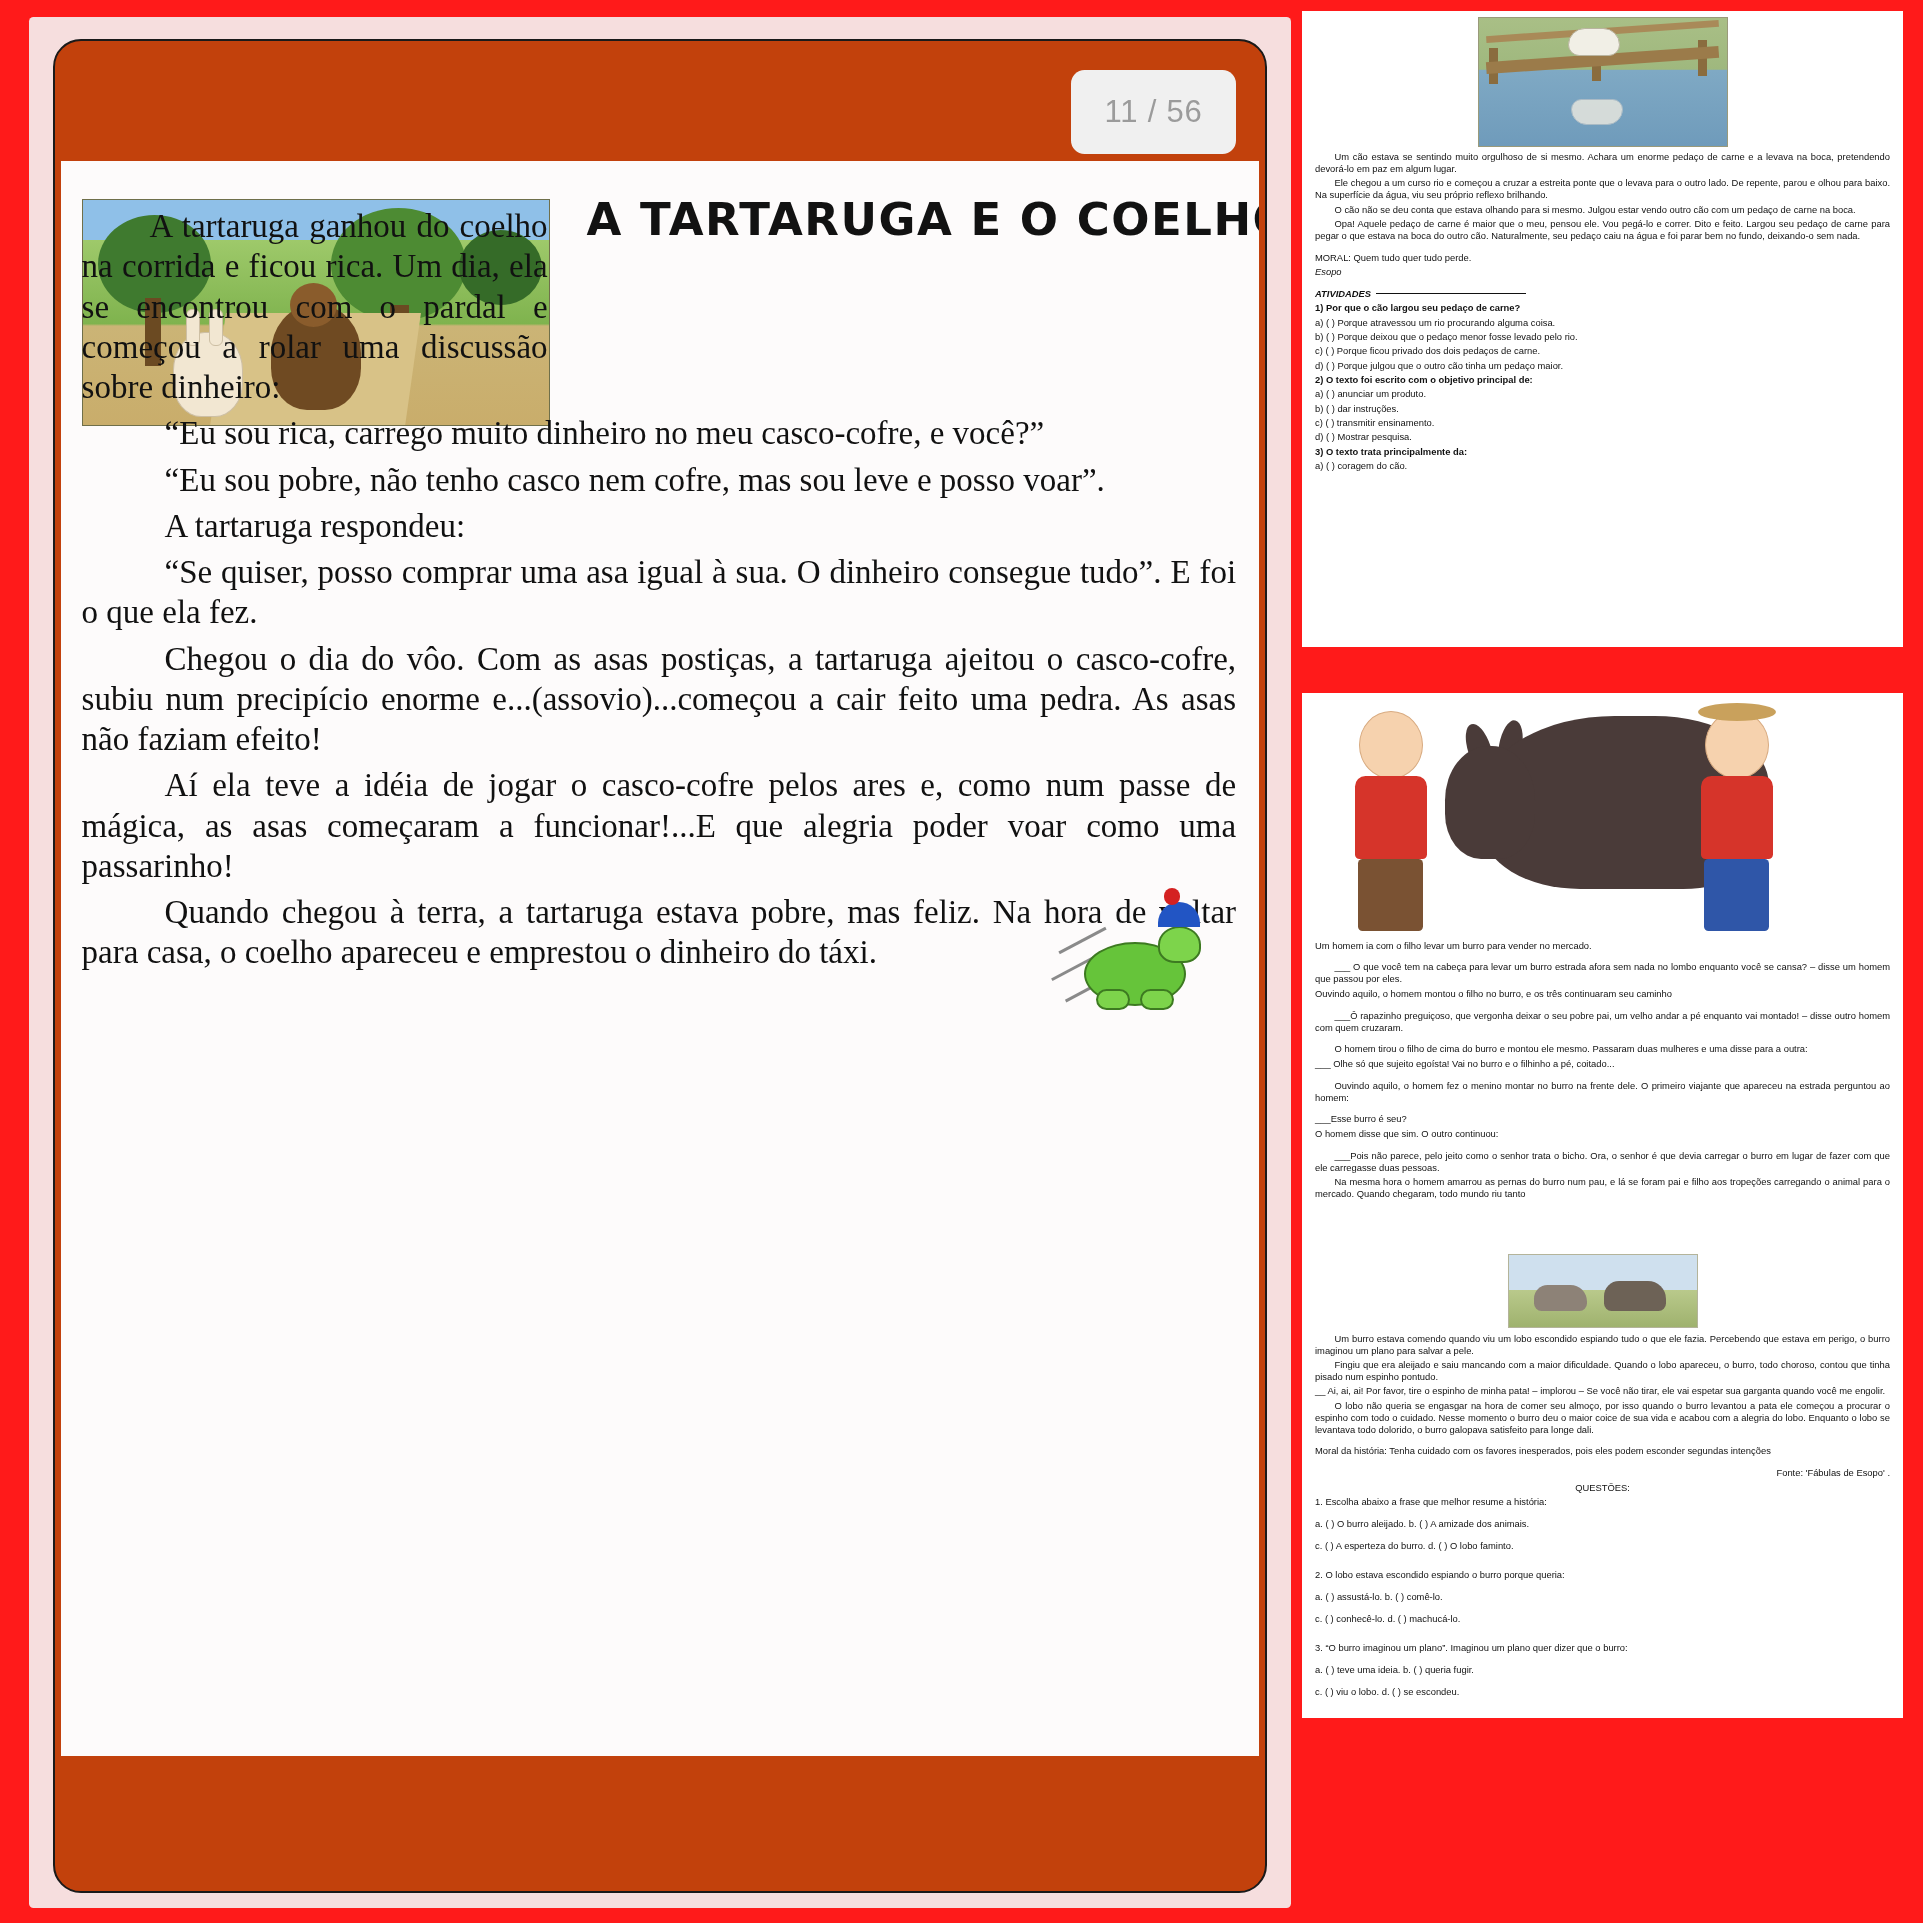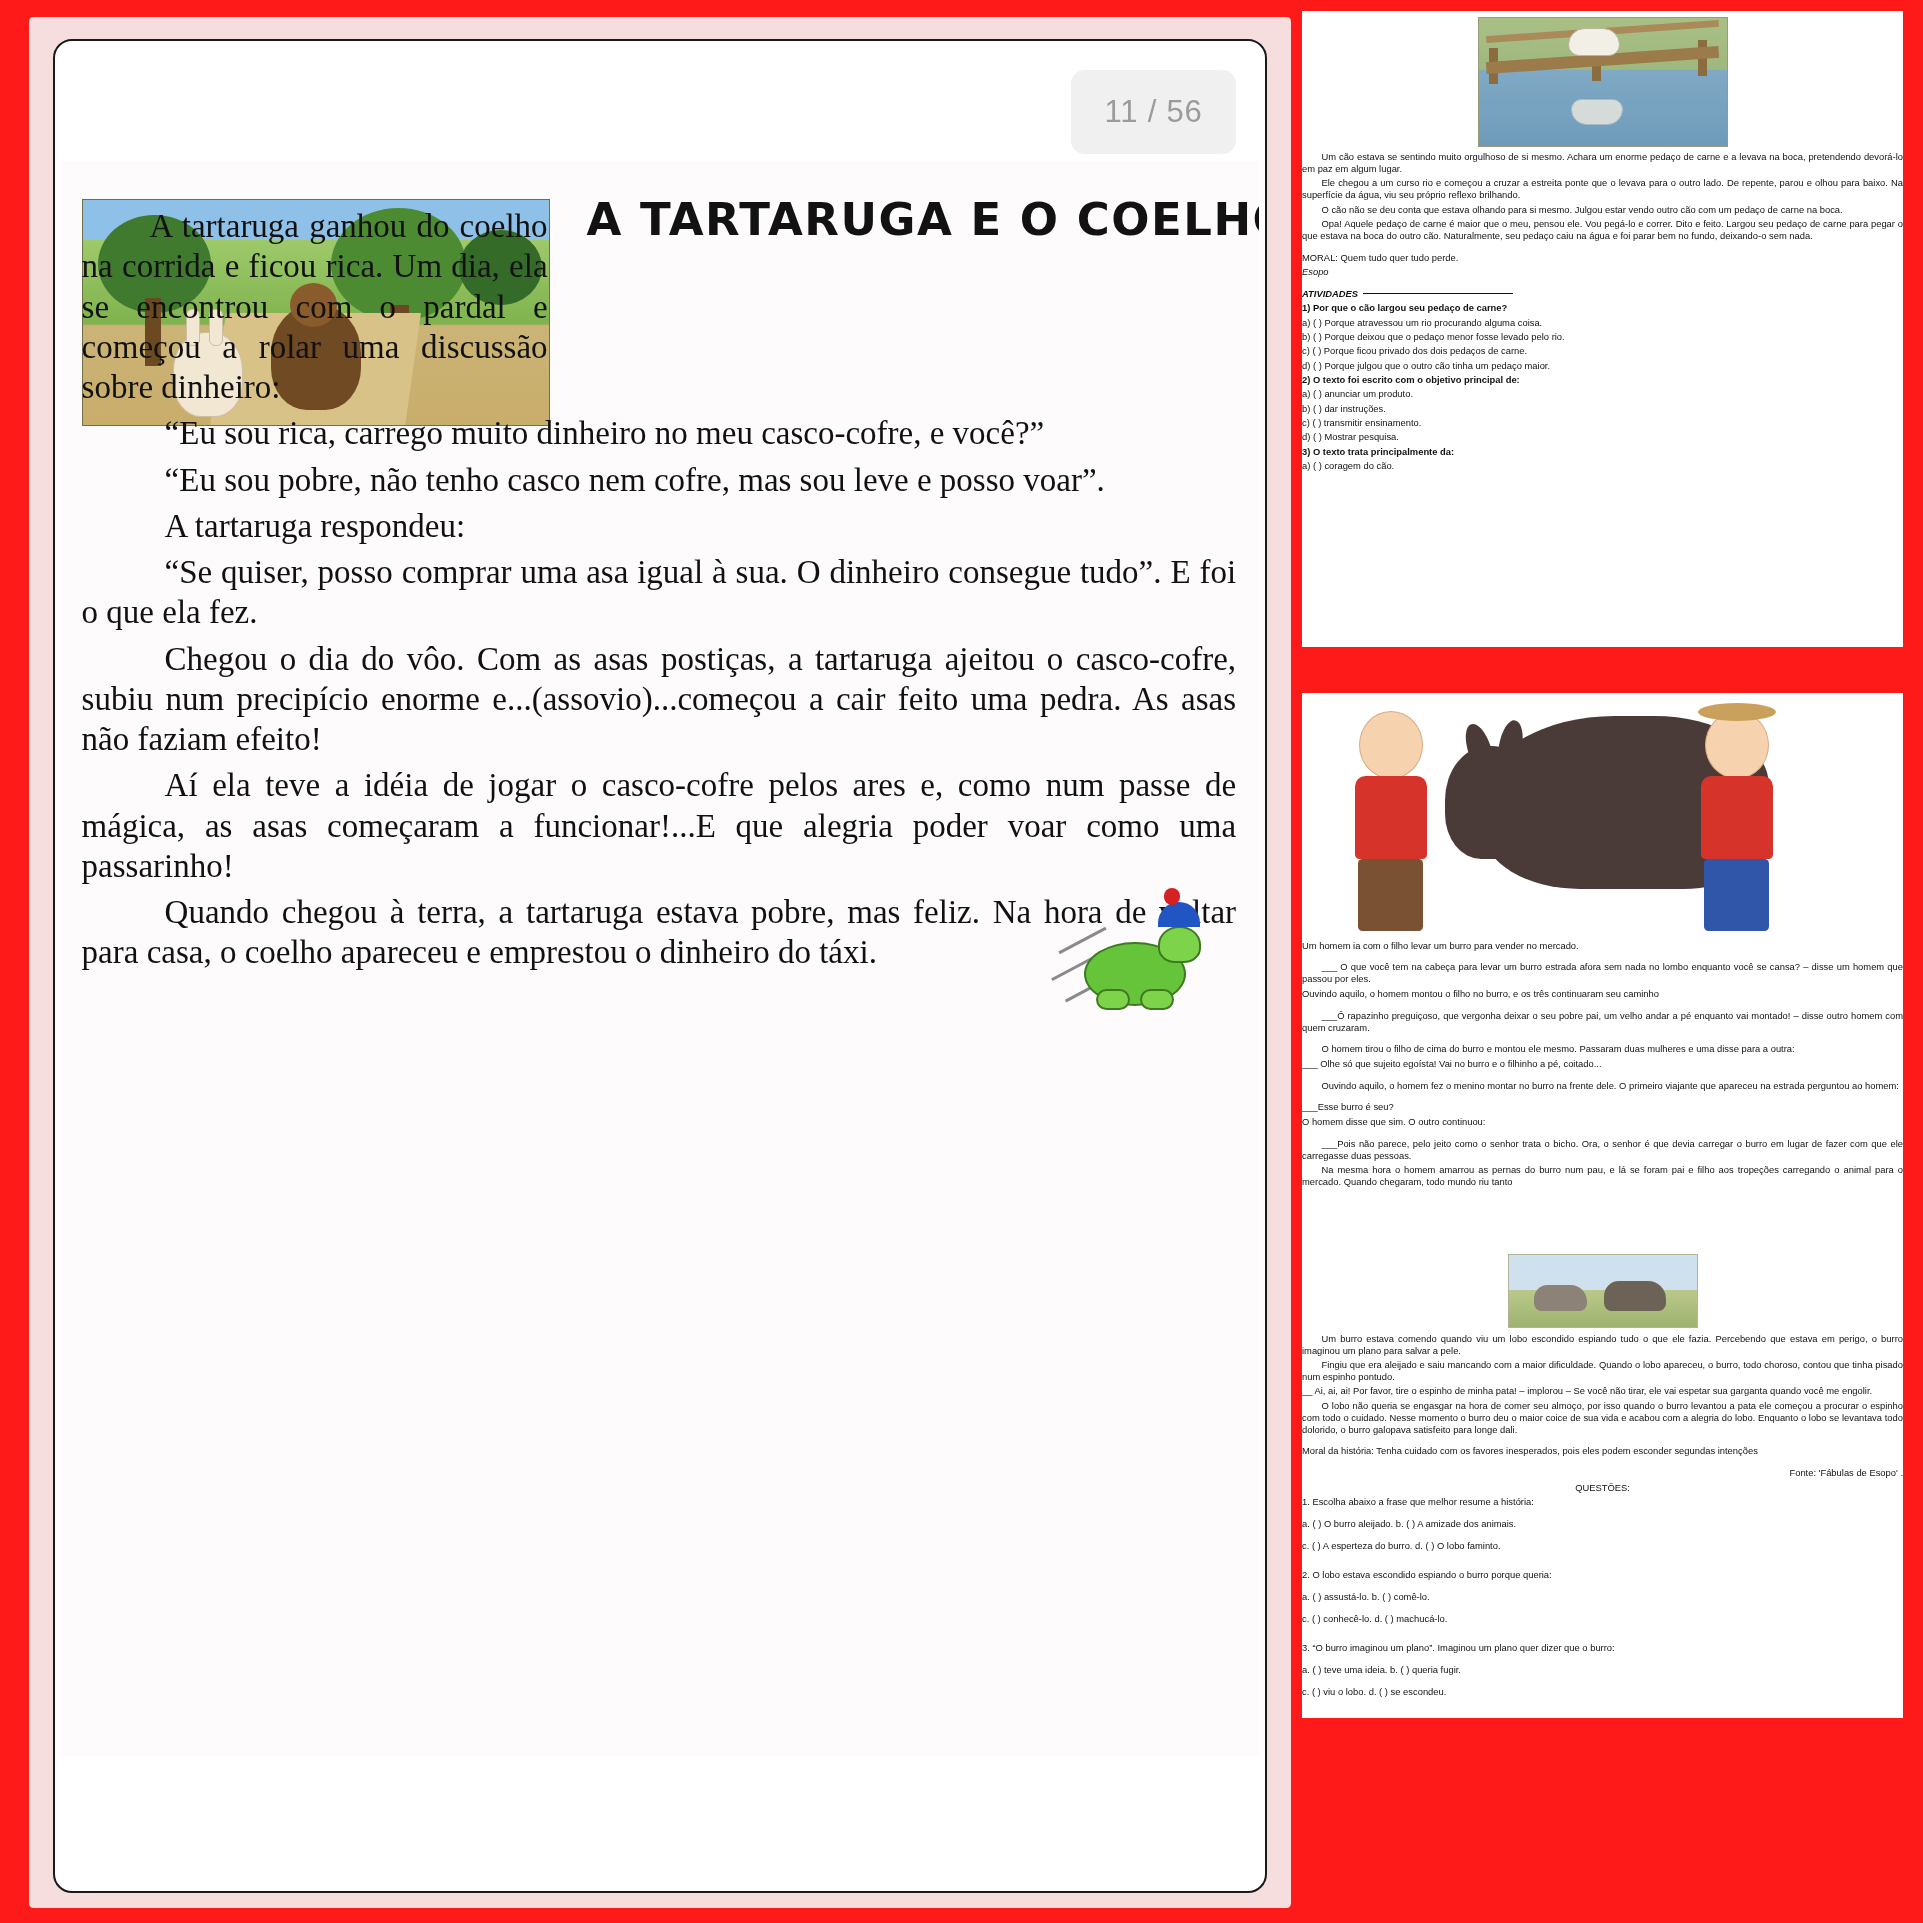--- a/index.html
+++ b/index.html
@@ -30,23 +30,23 @@
     height: 1891px;
     background: #f6dede;
     border-radius: 4.5px;
     box-sizing: border-box;
     padding: 22.5px 24px 15px 24px;
   }
   .reader-card {
     position: relative;
     width: 100%;
     height: 100%;
-    background: #ffffff;
+    background: #c2410c;
     border: 2.3px solid #1a1a1a;
-    border-radius: 19px;
+    border-radius: 28px;
     box-sizing: border-box;
     overflow: hidden;
   }
   .page-counter {
     position: absolute;
     right: 28.6px;
     top: 28.6px;
     width: 165px;
     height: 84px;
     background: #f0f0f0;
@@ -246,21 +246,21 @@
     width: 601px;
     height: 1924px;
   }
   .mini-sheet {
     position: absolute;
     left: 0;
     width: 601px;
     background: #ffffff;
     box-sizing: border-box;
     overflow: hidden;
-    padding: 6px 0;
+    padding: 6px 13px;
   }
   #mini1 { top: 10.5px;   height: 636px; }
   #mini2 { top: 661px;  height: 601px; margin-top: 32px; }
   #mini3 { top: 1248px; height: 470px; }
 
   .mini-text {
     font-family: "Liberation Sans", sans-serif;
     font-size: 9.4px;
     line-height: 1.28;
     color: #111;

